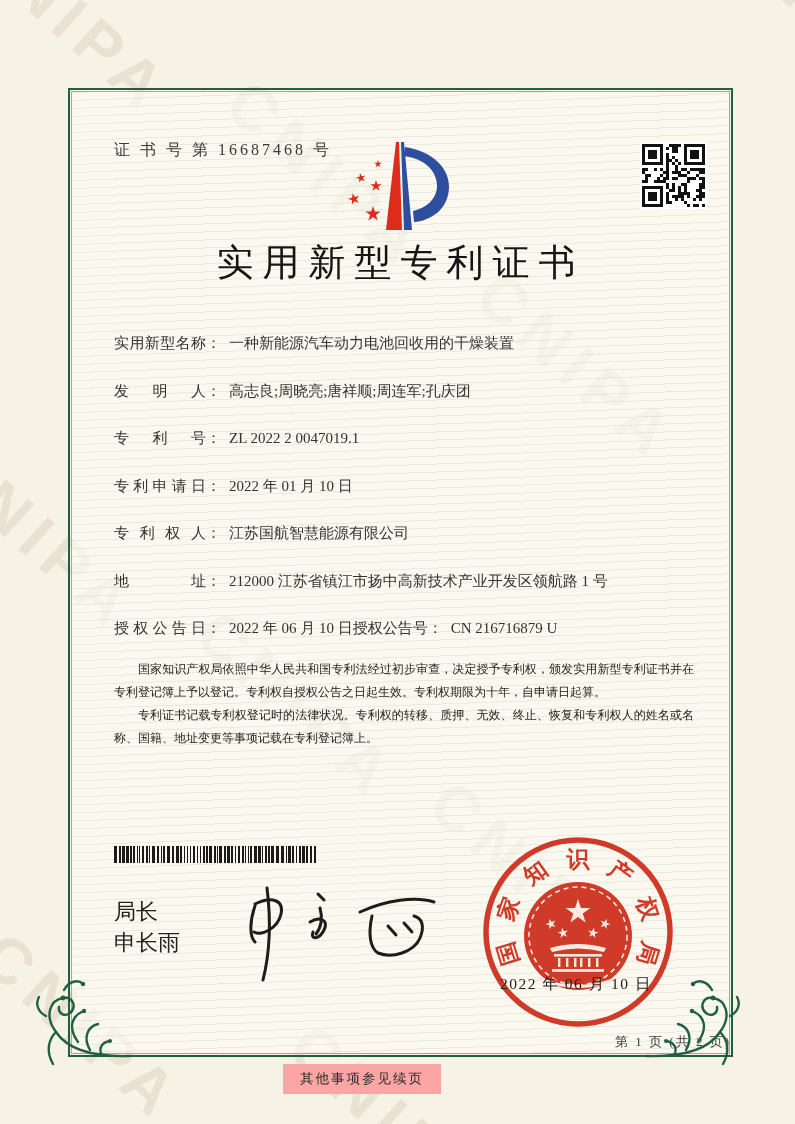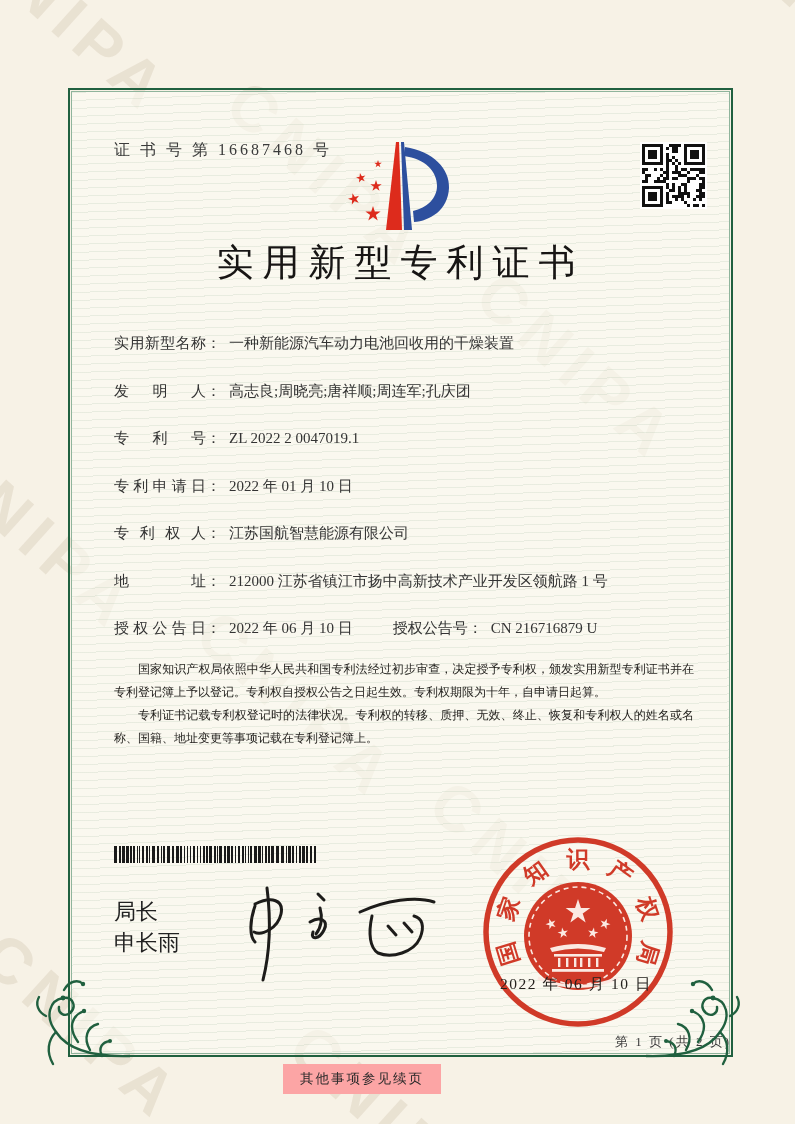--- a/index.html
+++ b/index.html
@@ -35,21 +35,21 @@
   .qr{position:absolute;left:570px;top:52px;width:63px;height:63px;background:#fff;padding:2px;}
   .title{
     position:absolute;left:0;top:148px;width:100%;text-align:center;
     font-size:37px;font-weight:400;letter-spacing:9px;color:#171514;
   }
   .fields{position:absolute;left:44px;top:243px;right:40px;font-size:15px;color:#333;}
   .field-row{display:flex;align-items:baseline;margin-bottom:26.5px;line-height:21px;white-space:nowrap;}
   .lbl{display:inline-block;width:92px;text-align:justify;text-align-last:justify;text-justify:inter-character;}
   .colon{display:inline-block;width:14px;}
   .val{margin-left:9px;}
-  .pair2{margin-left:40px;display:inline-flex;align-items:baseline;}
+  .pair2{display:inline-flex;align-items:baseline;}
   .paras{
     position:absolute;left:44px;top:568px;width:580px;
     font-size:12px;line-height:23px;text-align:justify;color:#1f1d1a;
   }
   .paras p{margin:0;text-indent:2em;}
   .barcode{position:absolute;left:44px;top:756px;width:205px;height:17px;}
   .sig-block{
     position:absolute;left:44px;top:806px;width:110px;
     font-family:"Liberation Sans","DejaVu Sans",sans-serif;
     font-size:22px;color:#222;line-height:31px;

